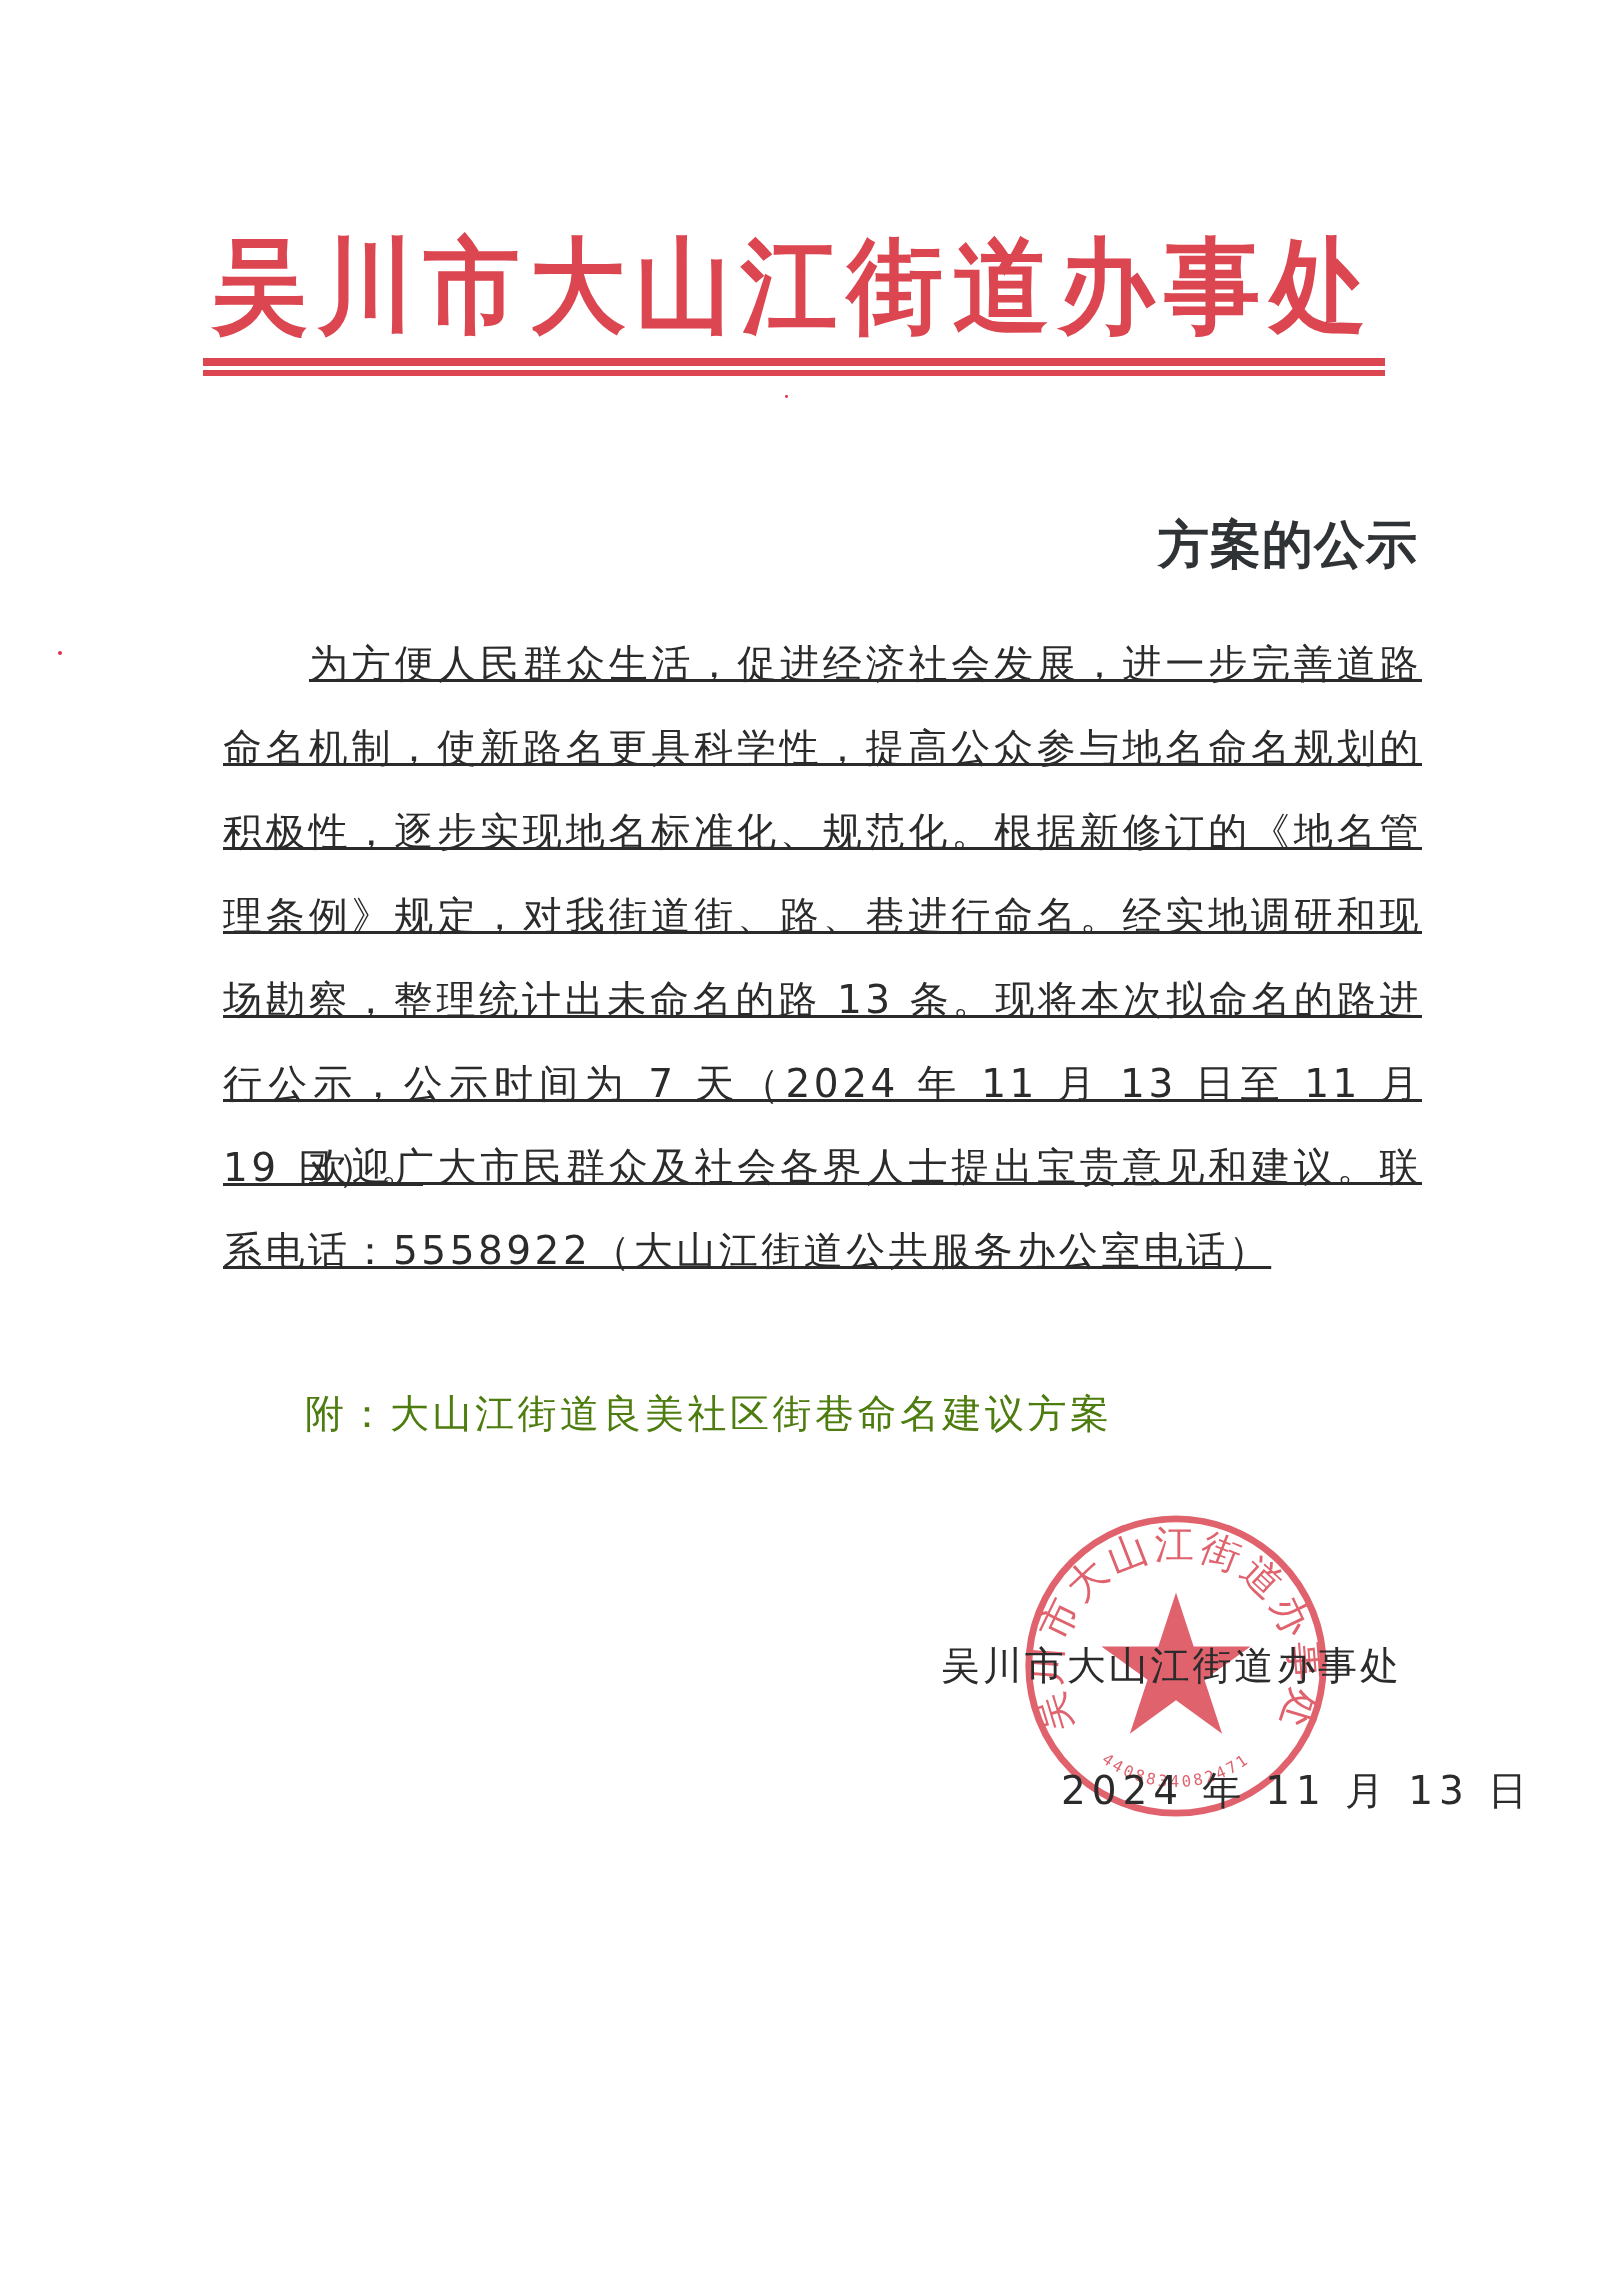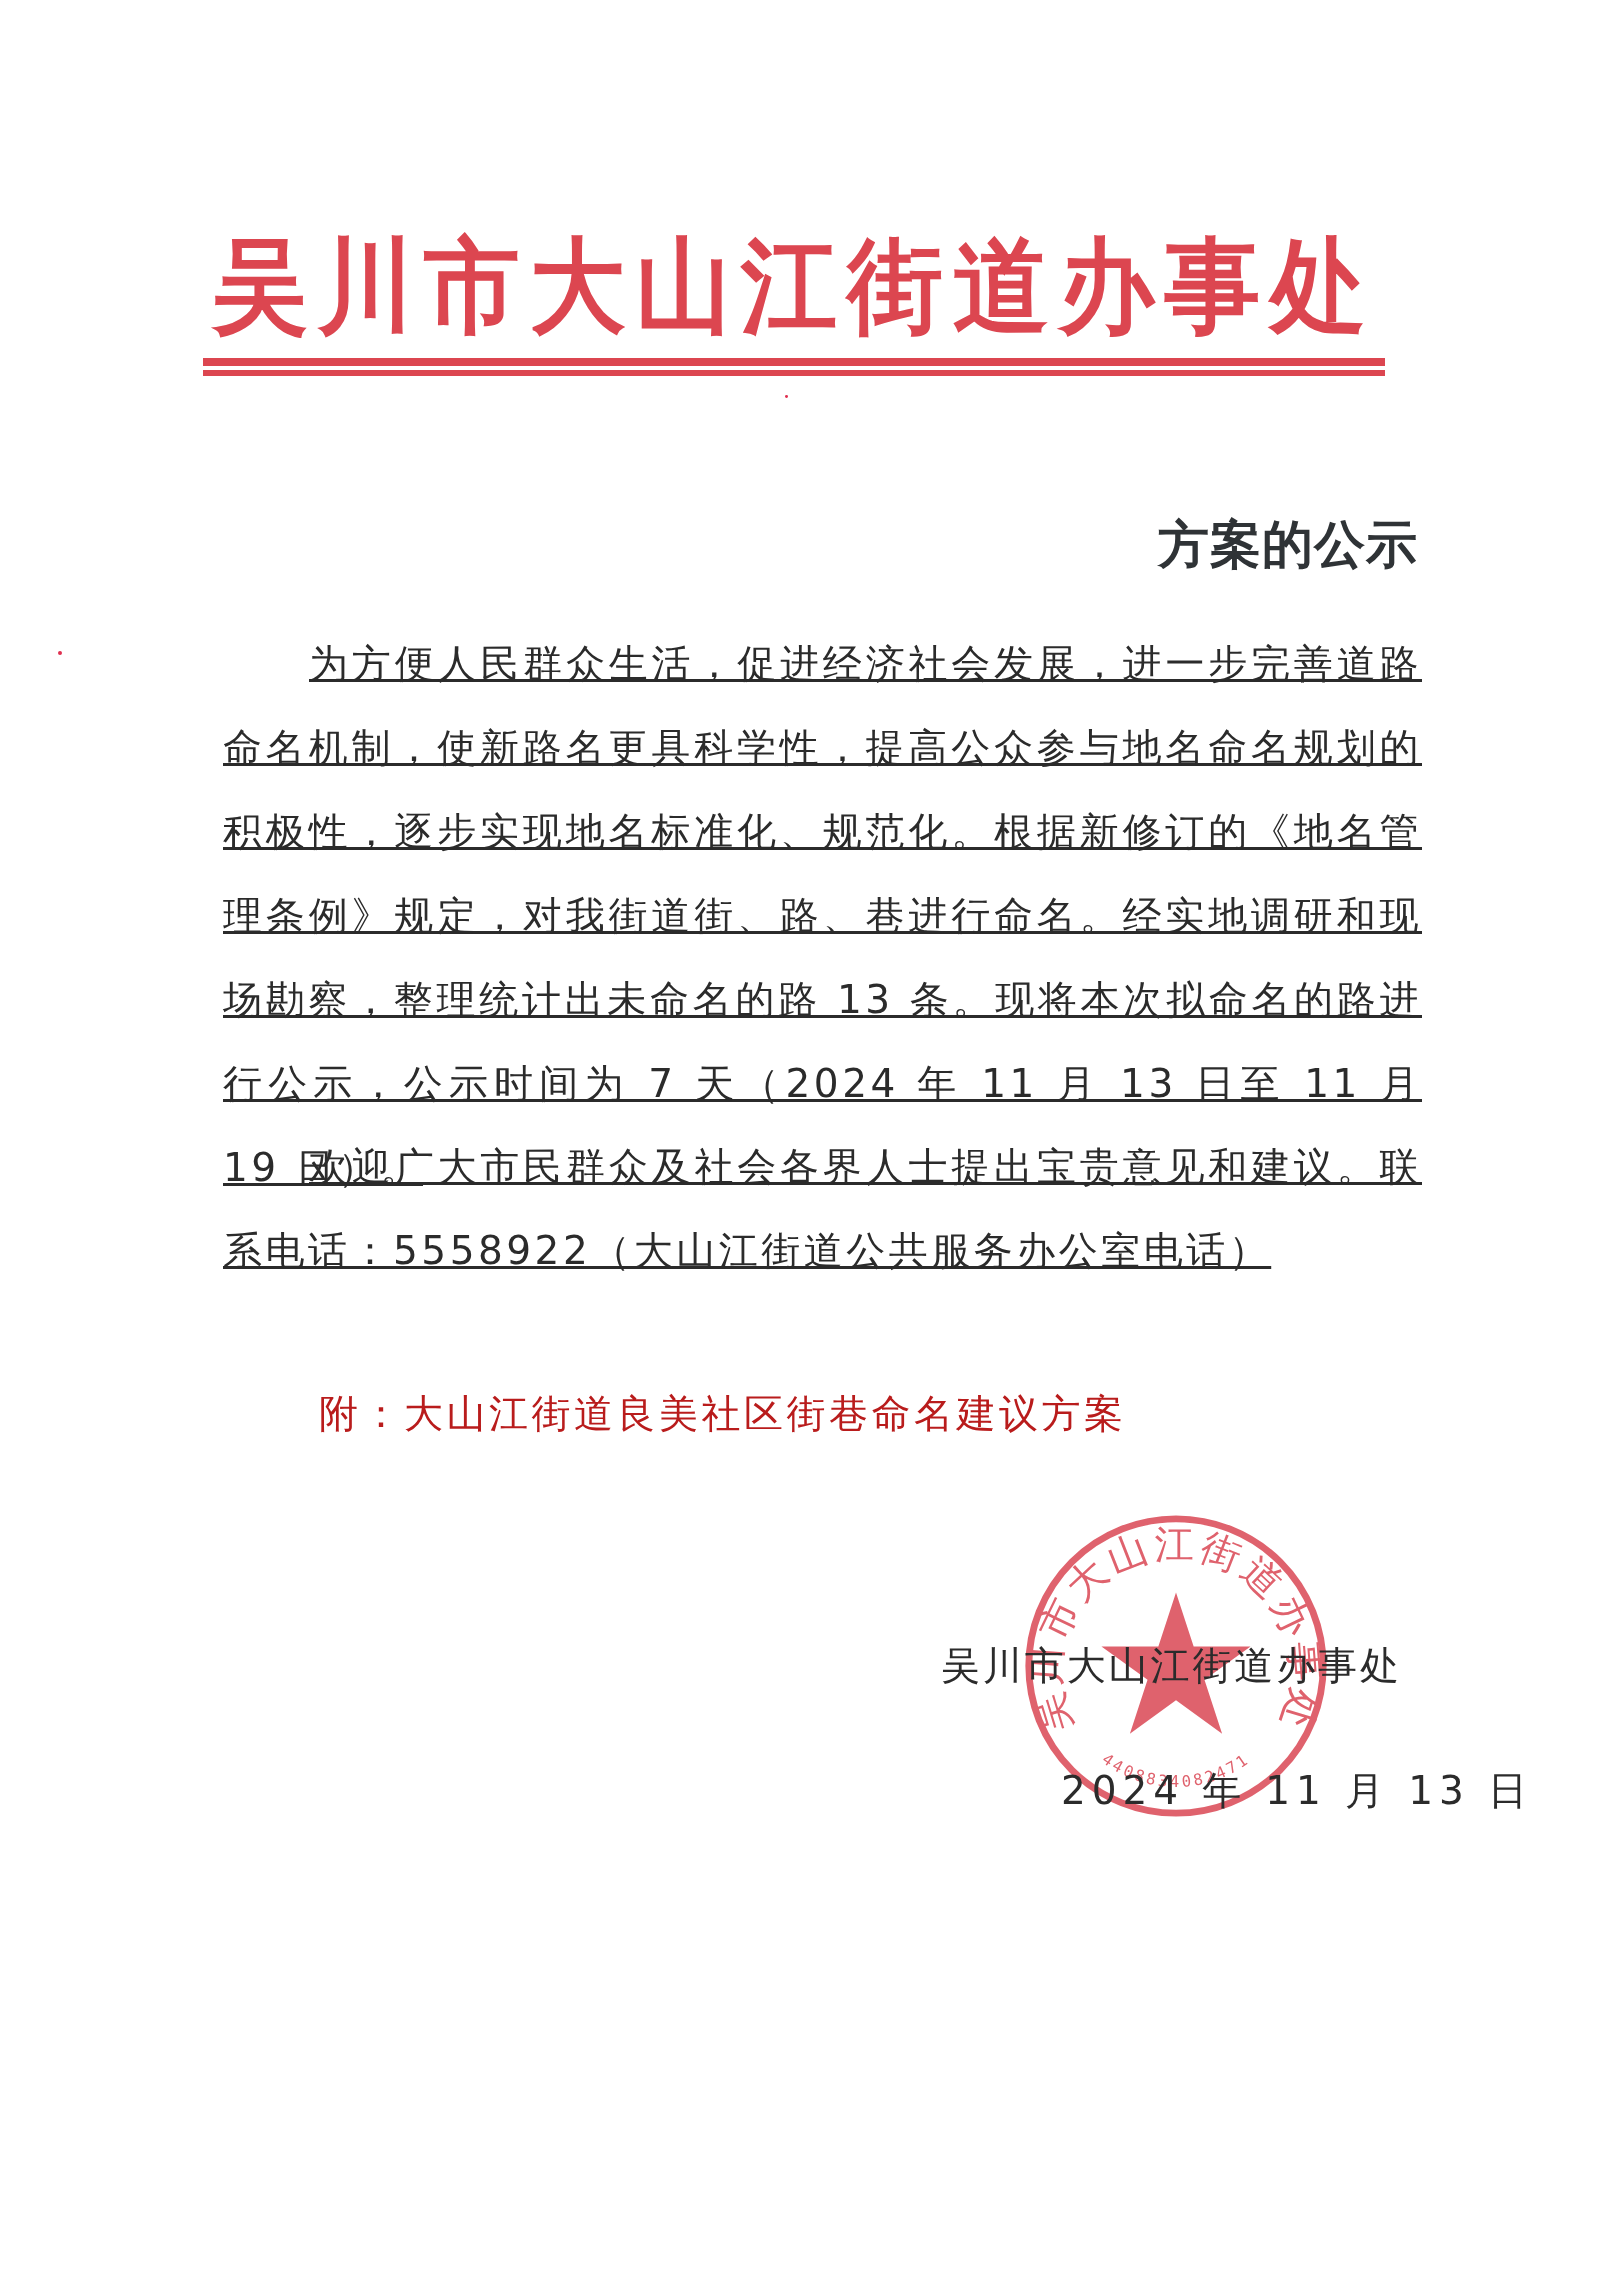--- a/index.html
+++ b/index.html
@@ -28,21 +28,21 @@
 
   .body-text {
     position: absolute; left: 215px; width: 1215px;
     font-family: "DejaVu Sans", "Liberation Sans", sans-serif;
     font-size: 39px; color: #2b2b2b; letter-spacing: 3.5px;
     line-height: 84px;
   }
   .para { margin: 8px; text-indent: 86px; text-align: justify; text-decoration: underline; }
   .p1 { top: 614px; }
   .p2 { top: 1117px; }
-  .attach { position: absolute; left: 319px; top: 1372px; font-family: "DejaVu Sans", "Liberation Sans", sans-serif; font-size: 39px; color: #b91c1c; letter-spacing: 3.5px; line-height: 84px; }
+  .attach { position: absolute; left: 305px; top: 1372px; font-family: "DejaVu Sans", "Liberation Sans", sans-serif; font-size: 39px; color: #4d7c0f; letter-spacing: 3.5px; line-height: 84px; }
 
   .sign { position: absolute; font-family: "DejaVu Sans", "Liberation Sans", sans-serif; font-size: 39px; color: #2b2b2b; letter-spacing: 2.9px; white-space: nowrap; z-index: 3; }
   .sign.org { left: 941px; top: 1639px; }
   .sign.date { left: 1061px; top: 1725px; letter-spacing: 5.9px; margin-top: 39px; }
 
   .seal { position: absolute; left: 1019px; top: 1509px; width: 314px; height: 314px; z-index: 2; opacity: 0.82; }
 
   .speck { position: absolute; width: 3.9px; height: 3.9px; border-radius: 50%; background: #e03050; }
 </style>
 </head>

